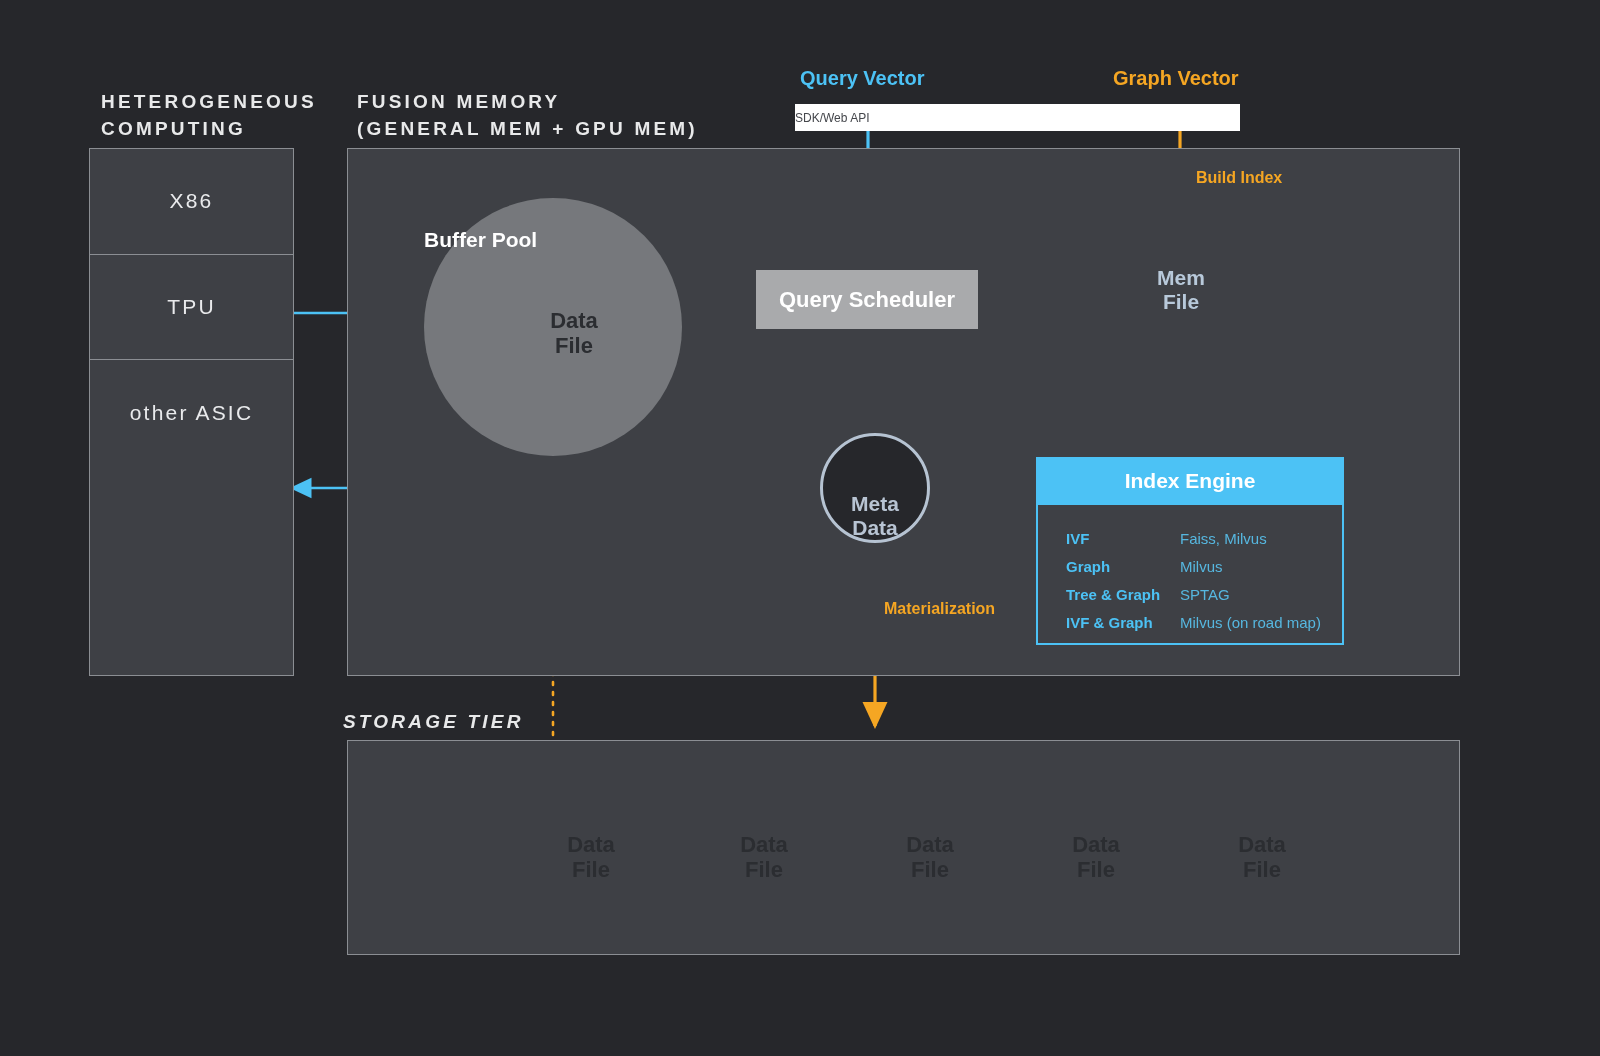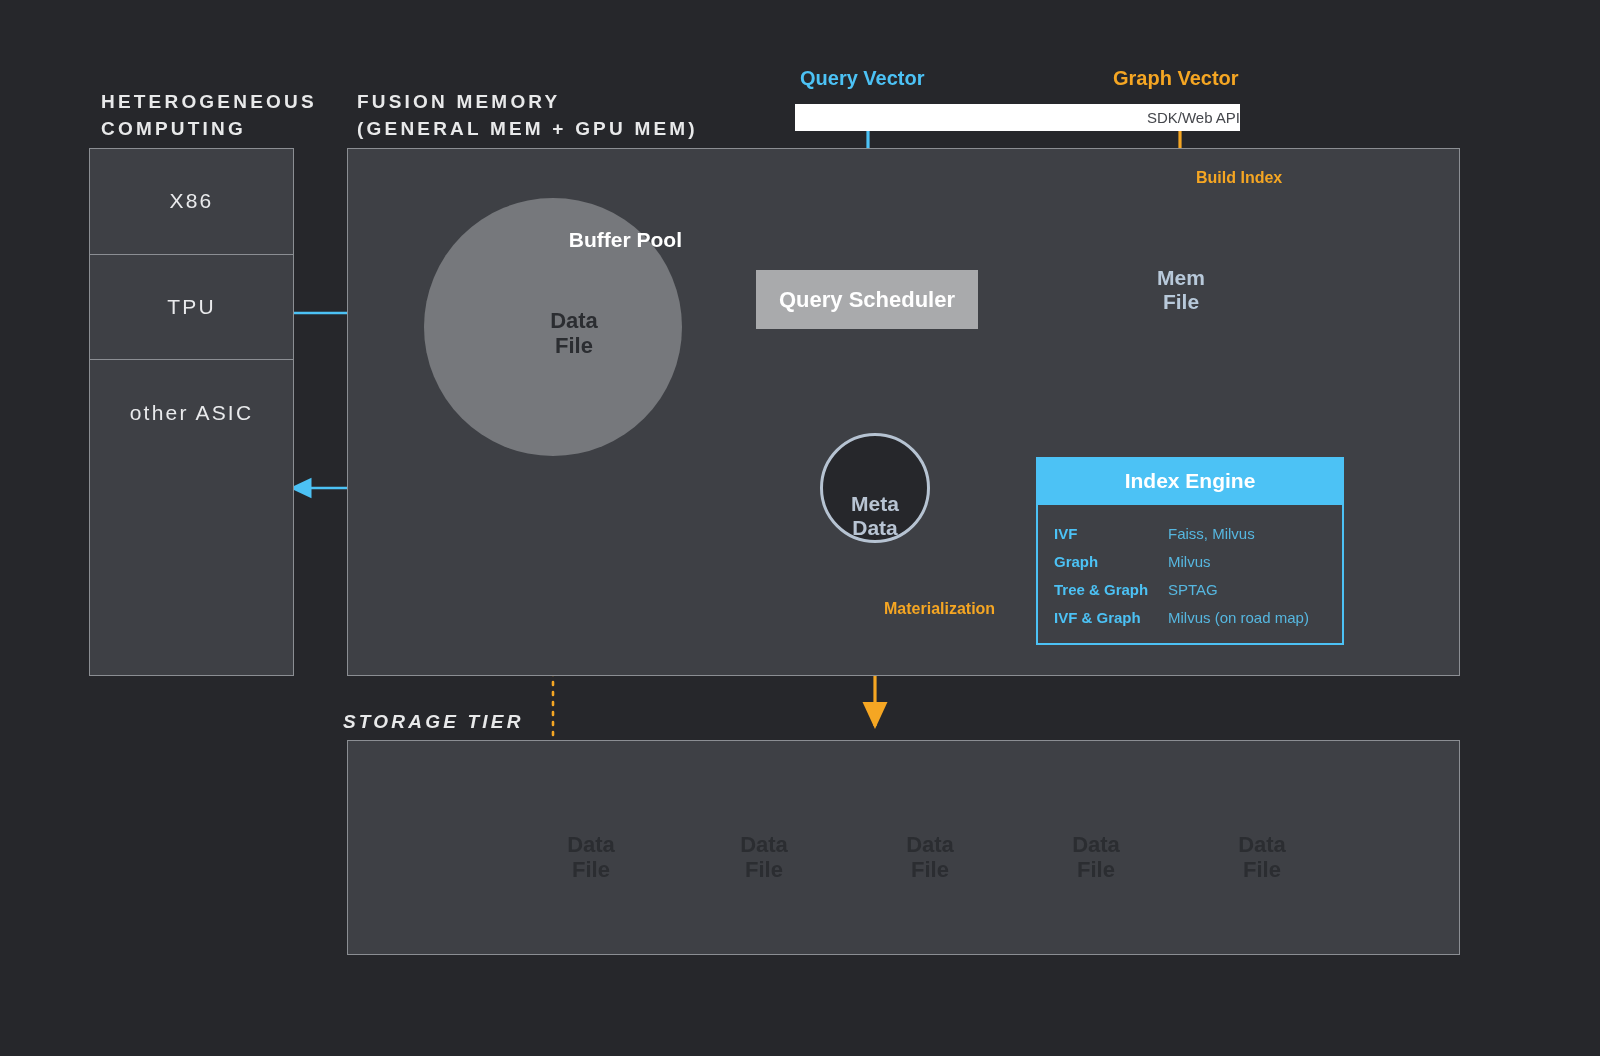--- a/index.html
+++ b/index.html
@@ -41,35 +41,35 @@
   .hc-cell:last-child{border-bottom:none;}
 
   
   .bufferpool{
     width:258px;height:258px;border-radius:50%;
     background:#76787c;
     display:block;
   }
   .bp-label{
     color:#ffffff;font-size:21px;font-weight:bold;
-    text-align:right;width:100%;
+    text-align:left;width:100%;
   }
 
   
   .greybox{
     background:#a9aaac;
     display:flex;align-items:center;justify-content:center;
     color:#ffffff;font-size:22px;font-weight:bold;
   }
 
   
   .apibar{
     background:#ffffff;
-    display:flex;align-items:center;justify-content:flex-end;
-    color:#45474c;font-size:15px;
+    display:flex;align-items:center;justify-content:flex-start;
+    color:#45474c;font-size:12px;
   }
 
   
   .flowlabel{font-size:20px;font-weight:bold;}
   .flowlabel.blue{color:#4cc2f5;}
   .flowlabel.orange{color:#f5a623;}
   .smalllabel{font-size:16px;font-weight:bold;color:#f5a623;}
 
   
   .metawrap{width:132px;height:132px;}
@@ -92,21 +92,21 @@
     display:flex;align-items:center;justify-content:center;
     color:#ffffff;font-size:21px;font-weight:bold;
     height:48px;
   }
   .ie-body{
     border:2px solid #4cc2f5;border-top:none;
     background:#3e4045;
     box-sizing:border-box;
     padding:14px 0 12px 0;
   }
-  .ie-row{display:flex;align-items:center;height:28px;}
+  .ie-row{display:flex;align-items:flex-end;height:28px;padding-left:12px;}
   .ie-k{
     width:130px;padding-left:16px;box-sizing:border-box;
     color:#4cc2f5;font-size:15px;font-weight:bold;
   }
   .ie-v{color:#56b7e0;font-size:15px;}
 
   
   .doclabel{
     position:absolute;width:100%;text-align:center;
     font-weight:bold;line-height:1.15;

